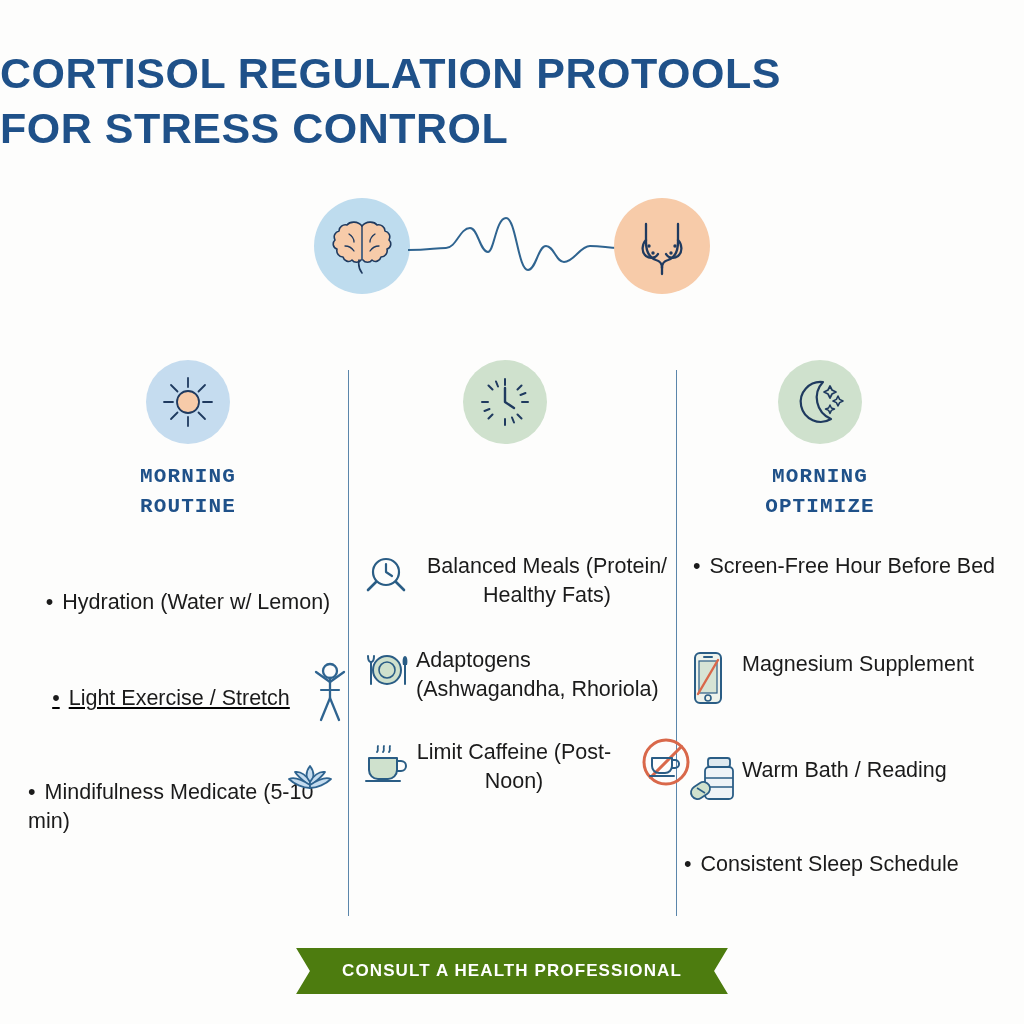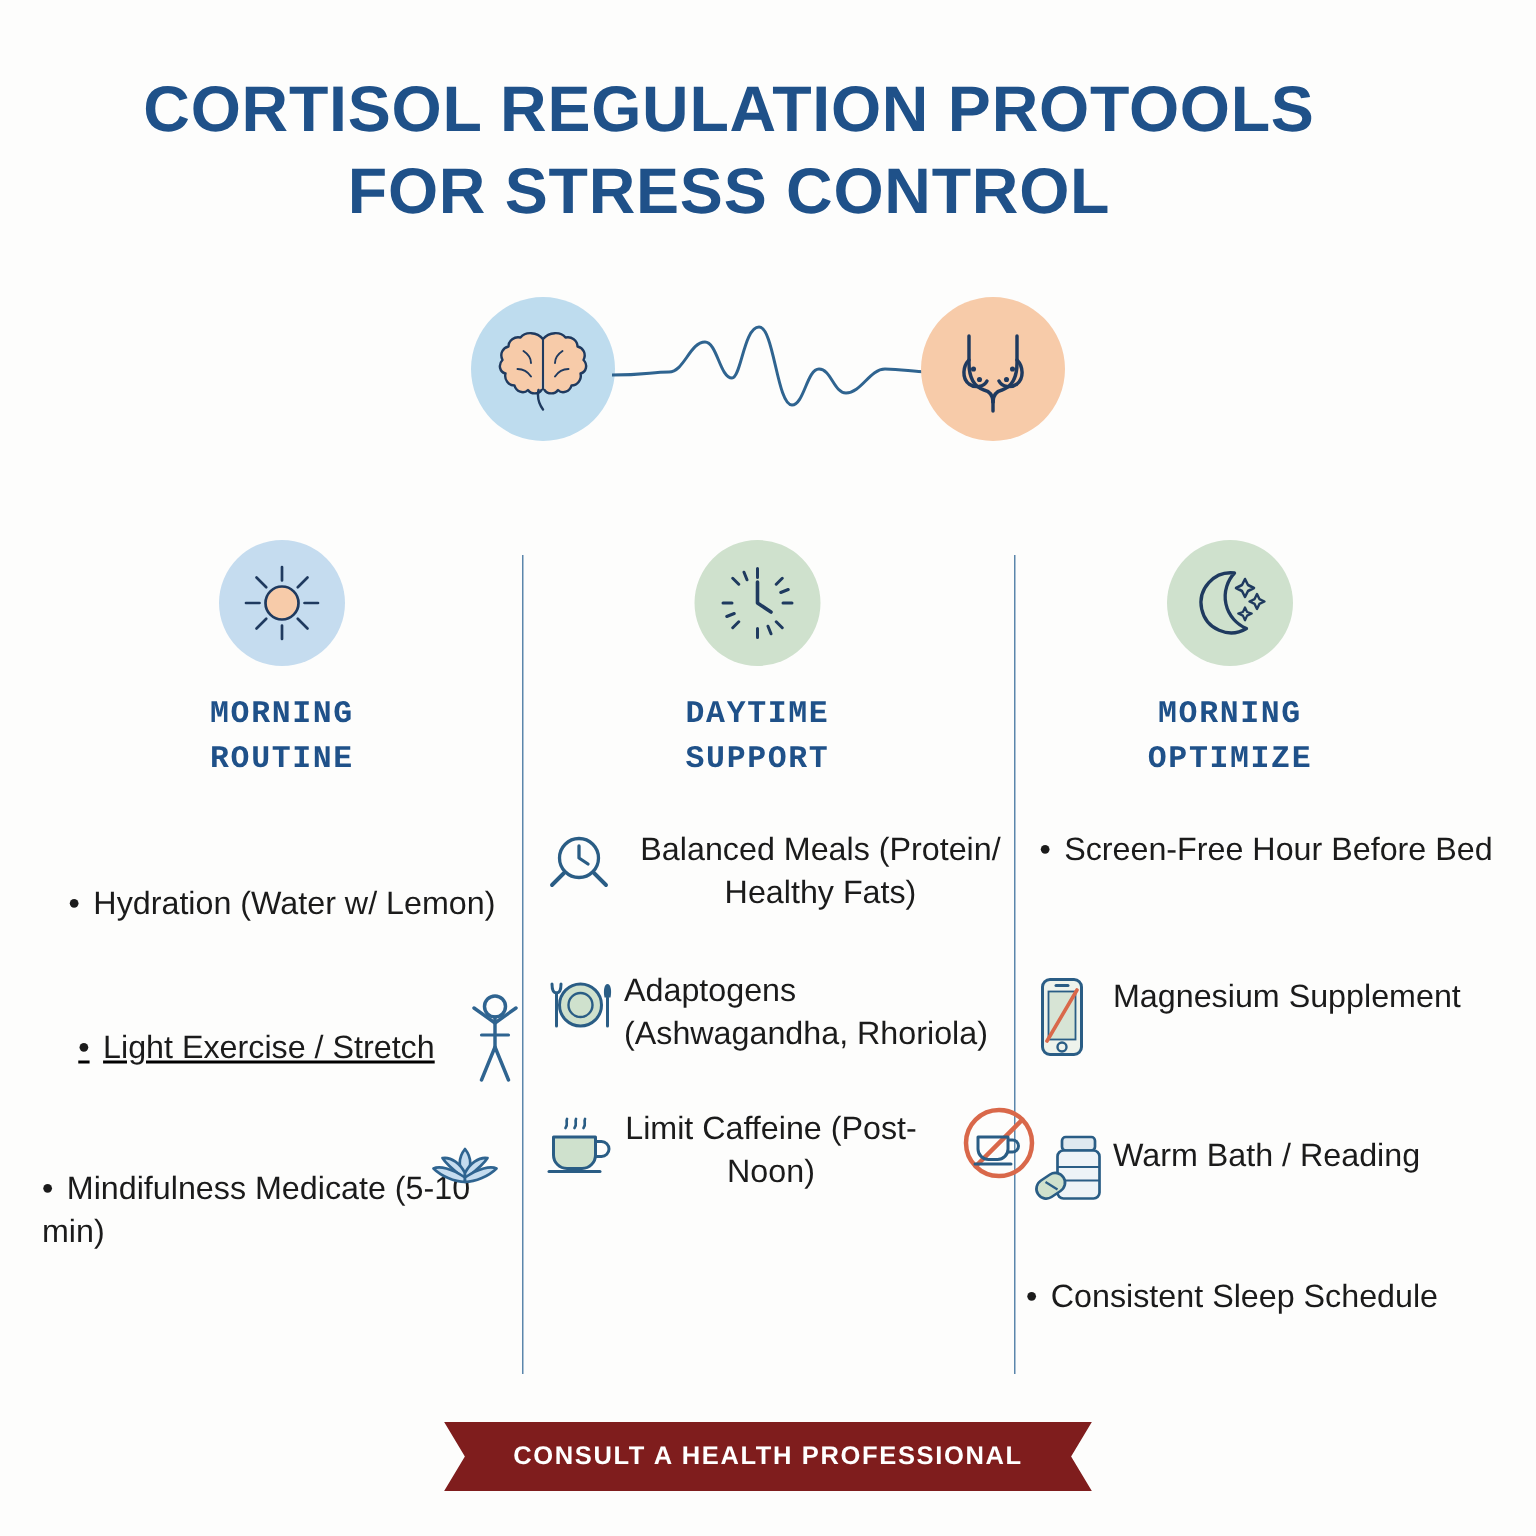--- a/index.html
+++ b/index.html
@@ -20,21 +20,21 @@
     width: 1024px;
     height: 1024px;
   }
 
   
   .title-block {
     position: absolute;
     top: 46px;
     left: 0;
     width: 972px;
-    text-align: center;
+    text-align: left;
   }
   .title-line {
     color: #1f5189;
     font-weight: bold;
     font-size: 43px;
     letter-spacing: 0.5px;
     line-height: 1.28;
     white-space: nowrap;
   }
 
@@ -174,21 +174,21 @@
   
   .ribbon-wrap {
     position: absolute;
     left: 0;
     top: 948px;
     width: 1024px;
     display: flex;
     justify-content: center;
   }
   .ribbon {
-    background: #7f1d1d;
+    background: #4d7c0f;
     color: #ffffff;
     font-weight: bold;
     font-size: 17px;
     letter-spacing: 1.1px;
     padding: 13px 46px 13px 46px;
     clip-path: polygon(0 0, 100% 0, 100% 100%, 0 100%,
                        0 100%, 3.2% 50%, 0 0);
     -webkit-clip-path: polygon(
       0 0, 100% 0,
       96.8% 50%, 100% 100%,
@@ -265,24 +265,20 @@
     <div class="badge green">
       <svg width="60" height="60" viewBox="0 0 60 60">
         <g stroke="#1f3a5f" stroke-width="2" stroke-linecap="round">
           <path d="M30 7v6M30 47v6M7 30h6M47 30h6"></path>
           <path d="M13.5 13.5l4 4M42.5 42.5l4 4M46.5 13.5l-4 4M17.5 42.5l-4 4"></path>
           <path d="M21 9.5l2 5M37 45.5l2 5M9.5 39l5-2M45.5 23l5-2"></path>
         </g>
         <path d="M30 16v14l9 6" fill="none" stroke="#1f3a5f" stroke-width="2.4" stroke-linecap="round" stroke-linejoin="round"></path>
       </svg>
     </div>
-    <div class="col-title">
-      <span>DAYTIME</span><br>
-      <span>SUPPORT</span>
-    </div>
   </div>
 
   <div class="col-head" id="col-evening-head">
     <div class="badge green">
       <svg width="60" height="60" viewBox="0 0 60 60">
         <path d="M33 10a20 20 0 1 0 8 37A23 23 0 0 1 33 10z" fill="none" stroke="#1f3a5f" stroke-width="2.2" stroke-linejoin="round"></path>
         <path d="M40 14l2 4 4 2-4 2-2 4-2-4-4-2 4-2z" fill="none" stroke="#1f3a5f" stroke-width="1.7" stroke-linejoin="round"></path>
         <path d="M48 24l1.6 3.4L53 29l-3.4 1.6L48 34l-1.6-3.4L43 29l3.4-1.6z" fill="none" stroke="#1f3a5f" stroke-width="1.6" stroke-linejoin="round"></path>
         <path d="M40 33l1.4 3L44.5 37l-3.1 1.4L40 41.5l-1.4-3.1L35.5 37l3.1-1z" fill="none" stroke="#1f3a5f" stroke-width="1.5" stroke-linejoin="round"></path>
       </svg>

